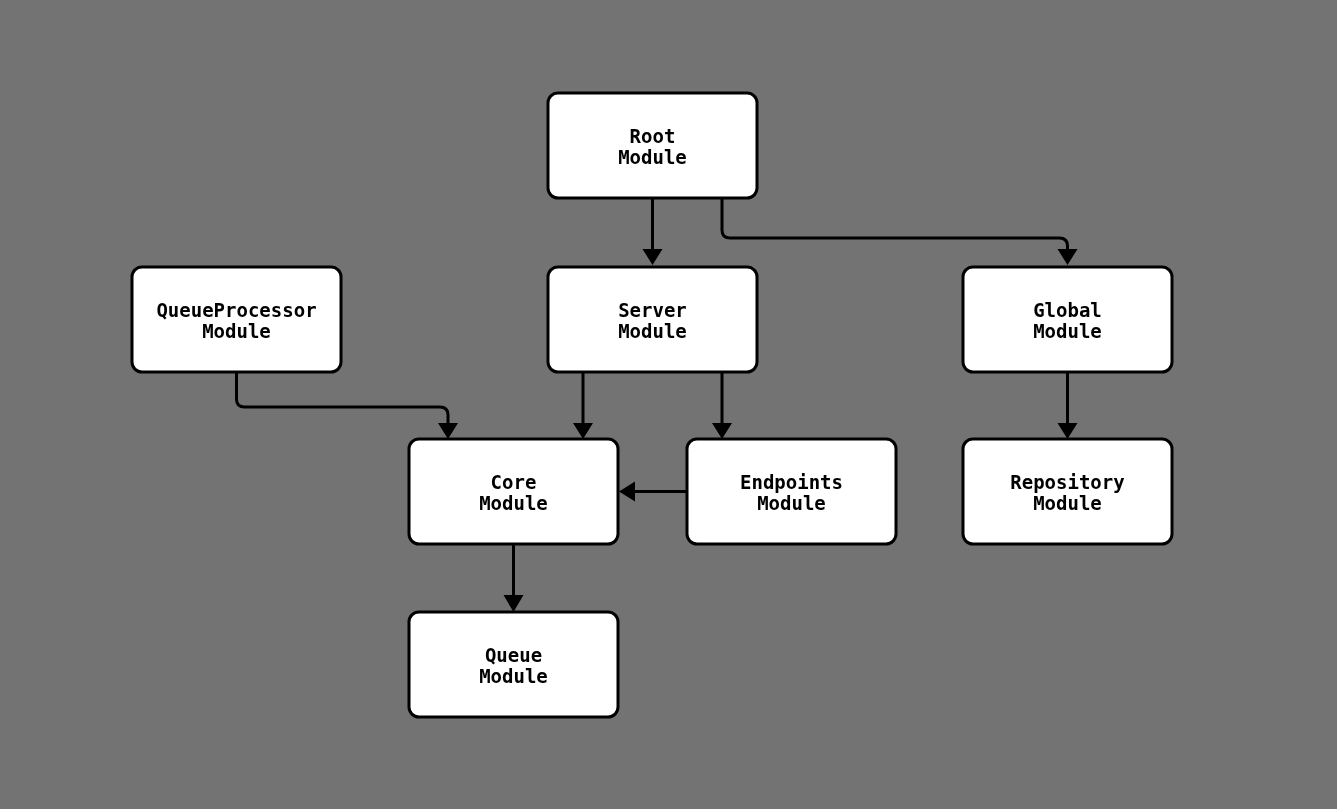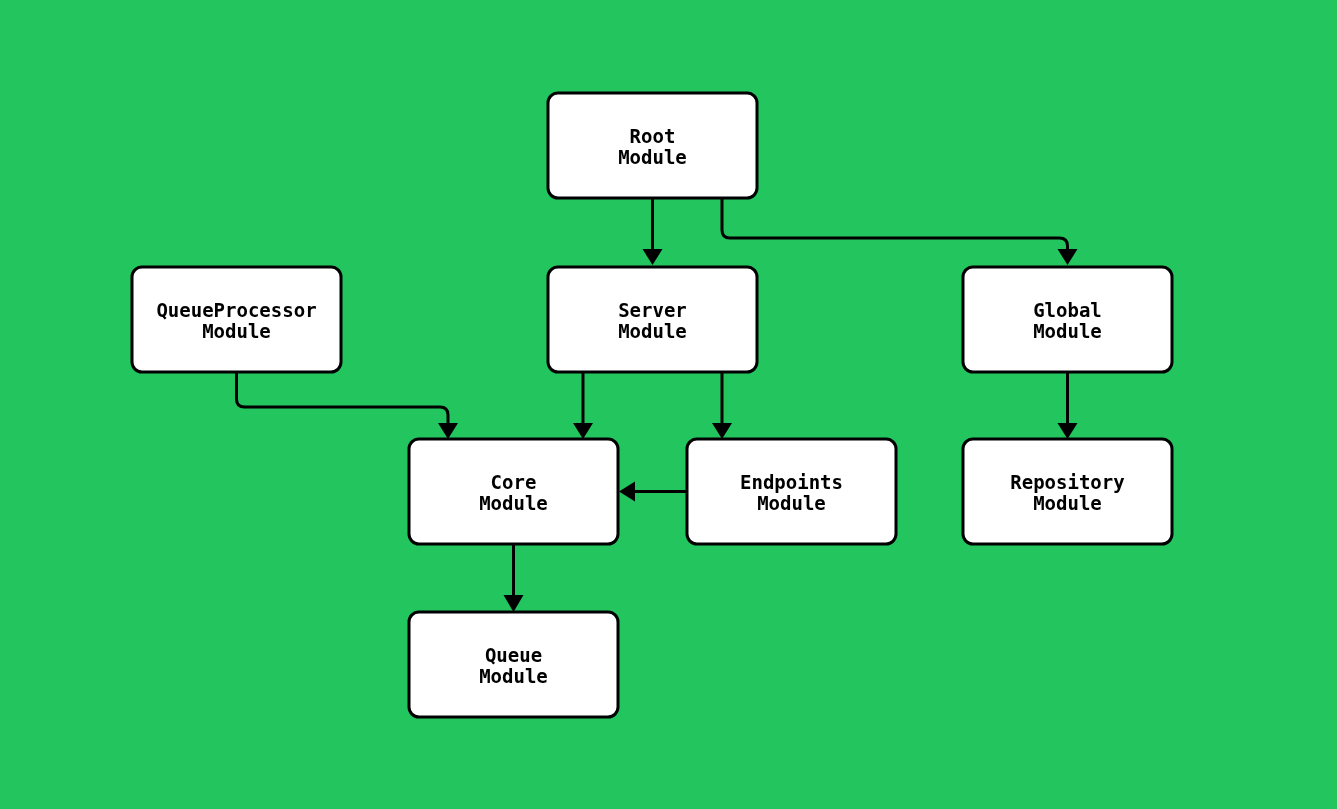--- a/index.html
+++ b/index.html
@@ -4,21 +4,21 @@
 <style>
   html, body {
     margin: 0;
     padding: 0;
     background: #ffffff;
   }
   .canvas {
     position: relative;
     width: 1337px;
     height: 809px;
-    background: #22c55e;
+    background: #737373;
     overflow: hidden;
   }
   svg { display: block; }
   .node-box {
     fill: #ffffff;
     stroke: #000000;
     stroke-width: 3;
   }
   .node-label {
     font-family: "DejaVu Sans Mono", monospace;

